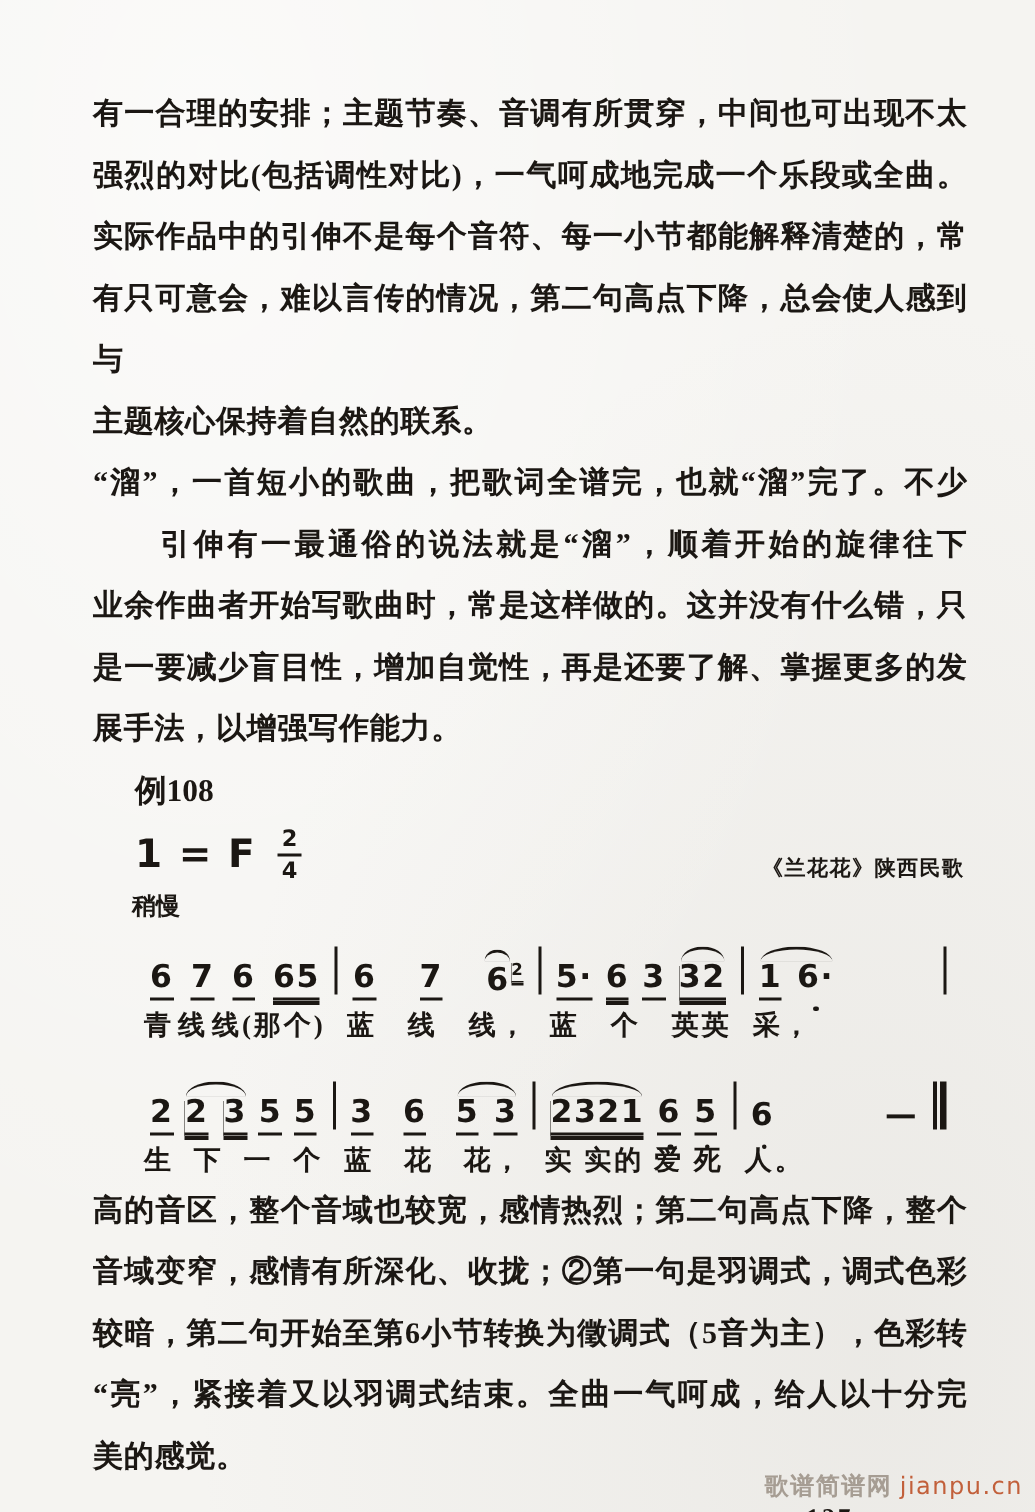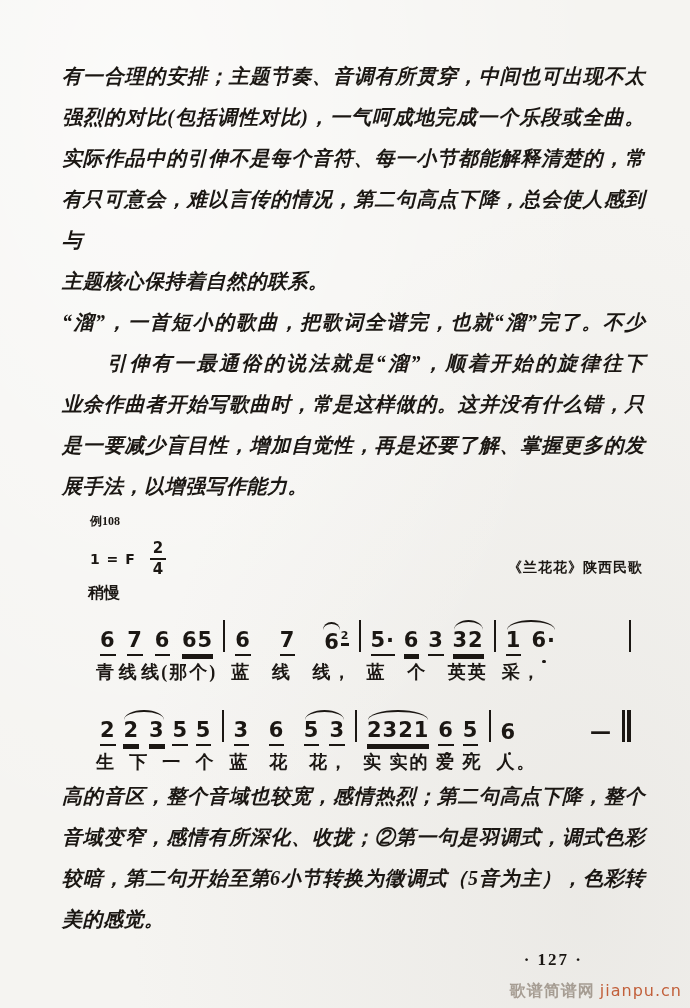--- a/index.html
+++ b/index.html
@@ -11,29 +11,28 @@
       radial-gradient(ellipse at 85% 90%, rgba(190,186,178,.18), rgba(0,0,0,0) 55%),
       #f5f4f1;
     font-family:"Liberation Serif","DejaVu Serif",serif;
     color:#1b1713;
   }
   .content{position:absolute;left:62px;top:56px;width:583px;}
   .para .pl{
     font-size:20px;line-height:41px;letter-spacing:.5px;
     text-align:justify;text-align-last:justify;
     font-weight:bold;
-    font-style:italic;
   }
   .para .pl-last{text-align-last:left;}
   
   .score{margin-top:6px;}
-  .ex-label{font-size:12px;font-weight:bold;margin:2px 0 10px 28px;font-family:Liberation Serif, serif;}
+  .ex-label{font-size:21px;font-weight:bold;margin:2px 0 10px 28px;font-family:Liberation Serif, serif;}
   .score-head{display:flex;justify-content:space-between;align-items:flex-end;margin:0 2px 6px 28px;}
   .key-block{display:flex;align-items:center;font-family:"DejaVu Sans",sans-serif;font-weight:bold;}
-  .key{font-size:14px;letter-spacing:1px;}
+  .key{font-size:26px;letter-spacing:1px;}
   .frac{display:inline-block;text-align:center;font-size:15px;line-height:1.1;margin-left:14px;}
   .frac .num{display:block;border-bottom:2px solid #1b1713;padding:0 3px 1px;}
   .frac .den{display:block;padding-top:1px;}
   .source{font-size:14px;font-weight:bold;letter-spacing:1px;}
   .tempo{font-size:16px;font-weight:bold;margin:0 0 6px 26px;}
   .sys{display:flex;align-items:flex-start;margin-left:28px;margin-right:14px;}
   .sys + .sys{margin-top:14px;}
   .measure{flex:1;display:flex;flex-direction:column;min-width:0;}
   .notes{display:flex;justify-content:space-between;align-items:flex-end;padding:12px 10px 0;height:34px;box-sizing:content-box;}
   .note{position:relative;font-family:"DejaVu Sans",sans-serif;font-weight:bold;font-size:21px;line-height:1;white-space:nowrap;}
@@ -212,20 +211,21 @@
             </div>
             <span class="bar final"></span>
           </div>
         </div>
     </div>
 
     <div class="para">
         <div class="pl">高的音区，整个音域也较宽，感情热烈；第二句高点下降，整个</div>
         <div class="pl">音域变窄，感情有所深化、收拢；②第一句是羽调式，调式色彩</div>
         <div class="pl">较暗，第二句开始至第6小节转换为徵调式（5音为主），色彩转</div>
+        <div class="pl">“亮”，紧接着又以羽调式结束。全曲一气呵成，给人以十分完</div>
         <div class="pl pl-last">美的感觉。</div>
       </div>
 
     <div class="page-num">· 127 ·</div>
   </div>
 
   <div class="watermark">
     <span class="wm-cn">歌谱简谱网</span>
     <span class="wm-url">jianpu.cn</span>
   </div>

